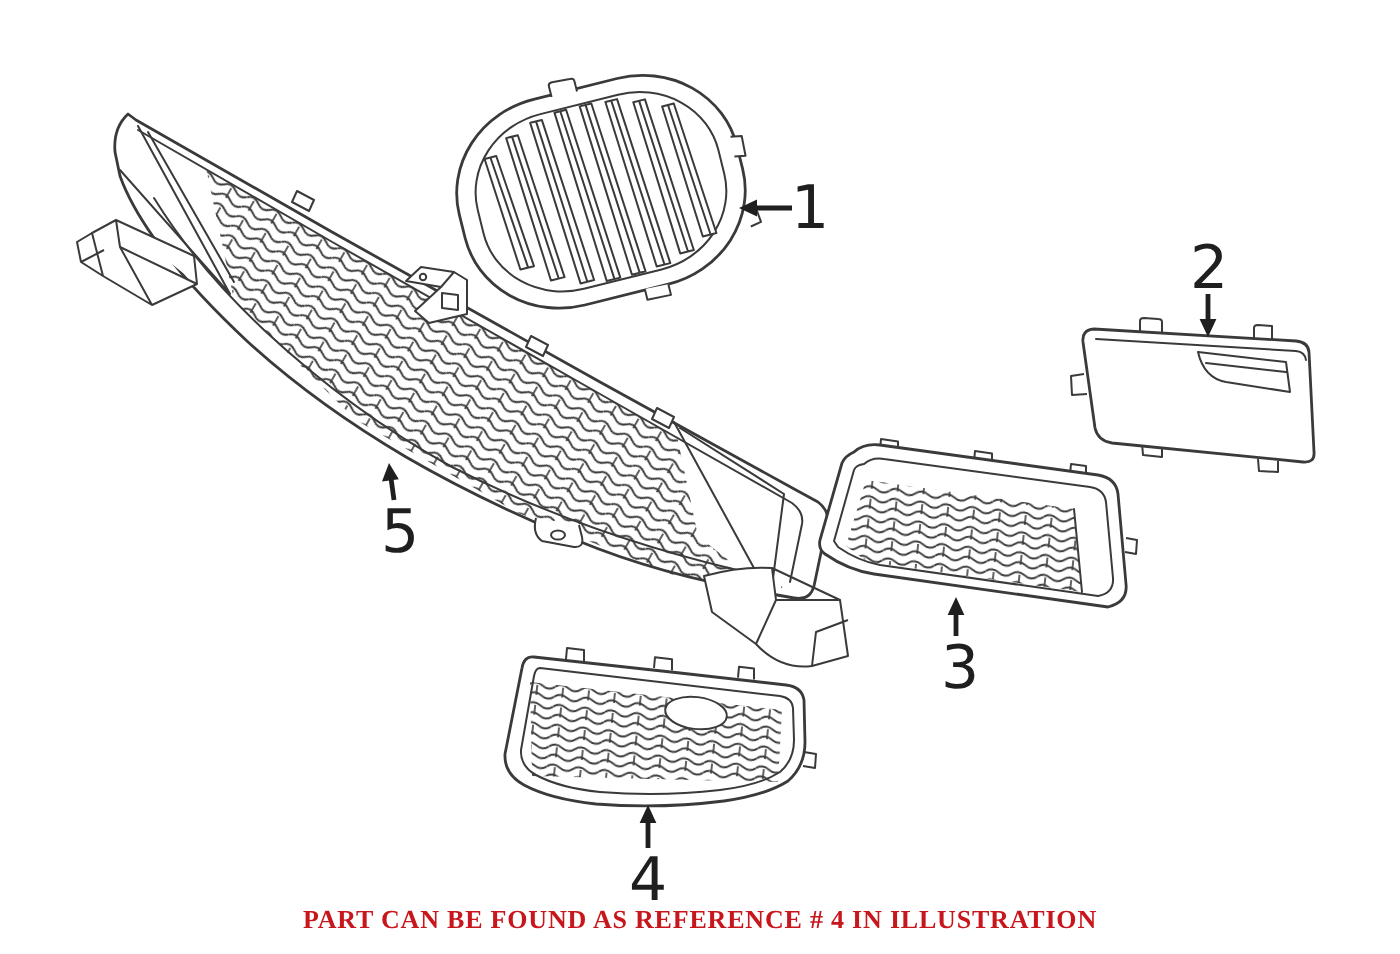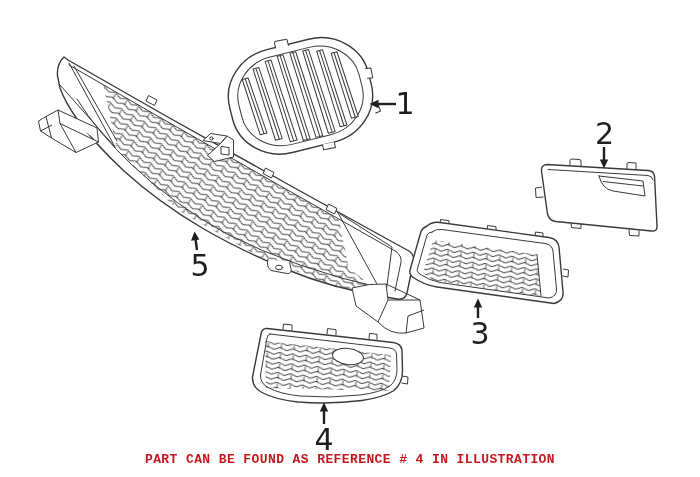--- a/index.html
+++ b/index.html
@@ -19,21 +19,21 @@
   .meshfill34{fill:url(#mesh34);stroke:none;}
   .meshfill5{fill:url(#mesh5);stroke:none;}
   .arrow{stroke:#1f1f1f;stroke-width:2.4;fill:none;}
   .ahead{fill:#1f1f1f;stroke:none;}
   .callout-num{
     font-family:"DejaVu Sans", sans-serif;font-size:30px;font-weight:400;
     fill:#1f1f1f;text-anchor:middle;
   }
   .caption{
     position:absolute;left:0;right:0;top:452px;text-align:center;
-    font-family:Liberation Mono, monospace;font-size:13px;font-weight:bold;
+    font-family:Liberation Serif, serif;font-size:13px;font-weight:bold;
     letter-spacing:.4px;color:#c8161d;
   }
 </style>
 </head>
 <body>
 
 <div class="stage">
   <svg width="700" height="477" viewBox="0 0 700 477">
     <defs>
       <pattern id="mesh34" width="26" height="10" patternUnits="userSpaceOnUse" patternTransform="rotate(6)">

